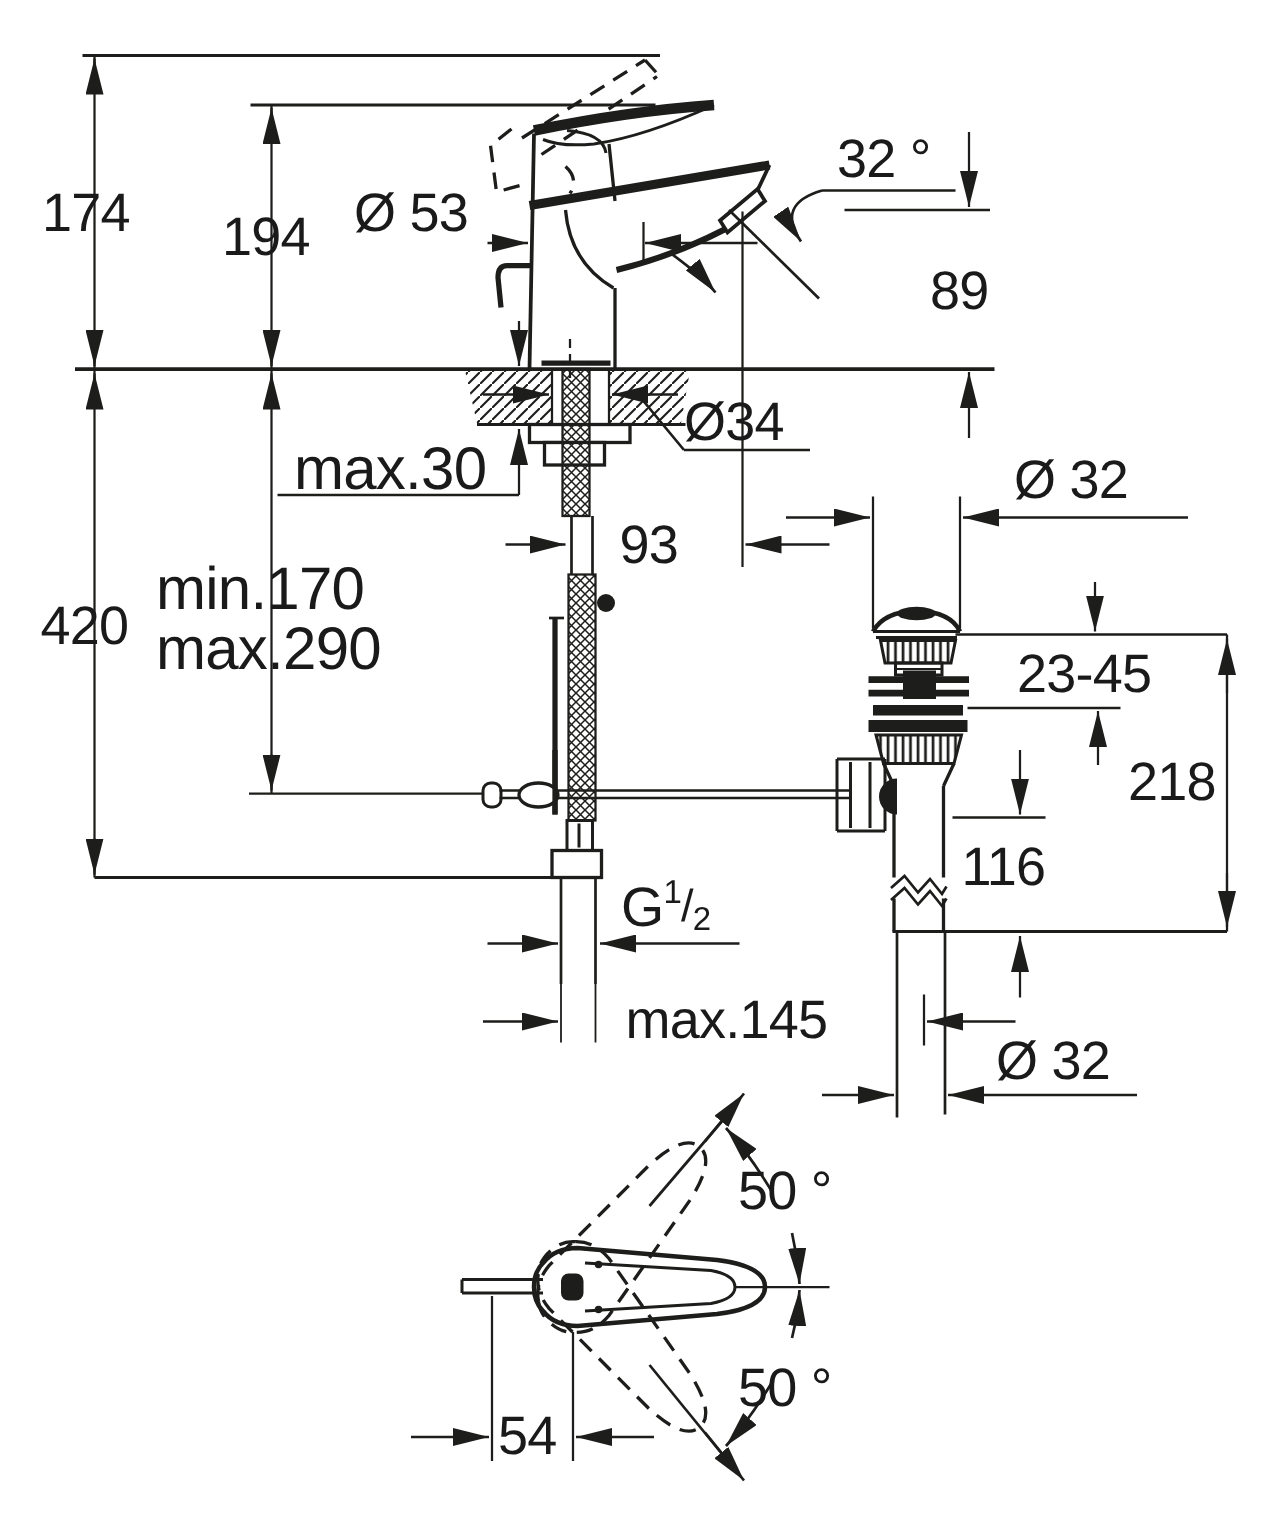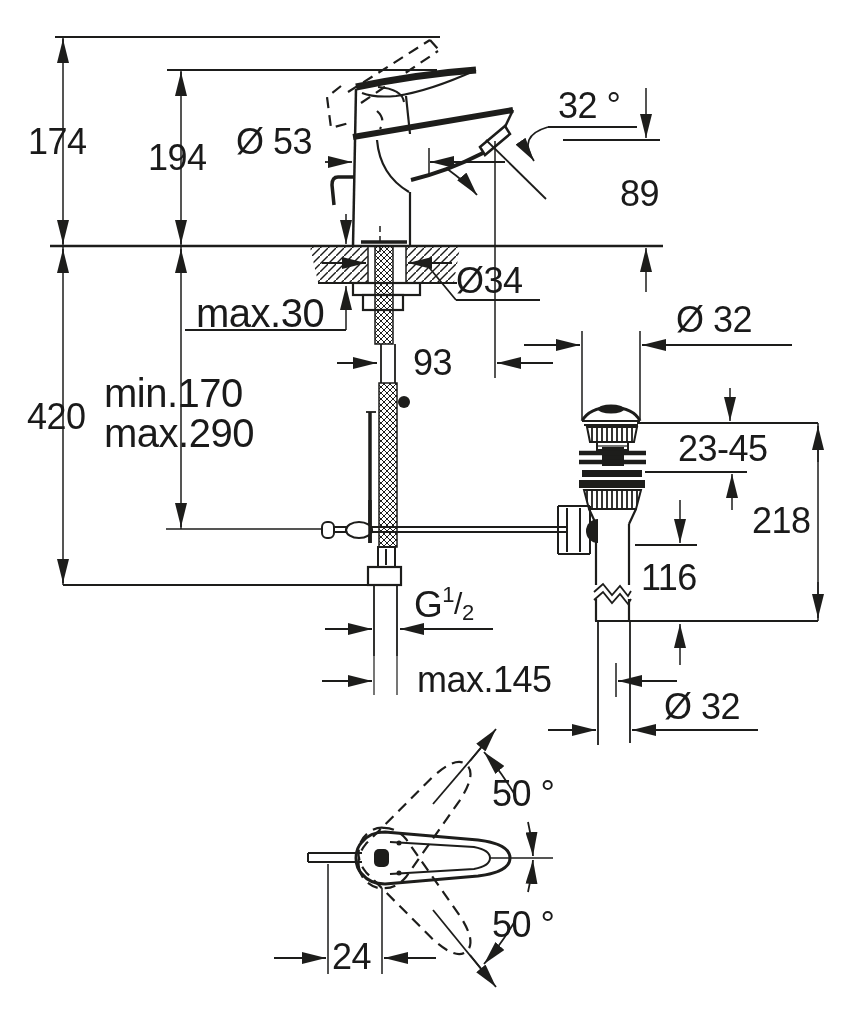--- a/index.html
+++ b/index.html
@@ -264,15 +264,15 @@
 <div class="lbl fs34" style="left:104px;top:413px">max.290</div>
 <div class="lbl" style="left:27px;top:399px">420</div>
 <div class="lbl" style="left:678px;top:431px">23-45</div>
 <div class="lbl" style="left:752px;top:503px">218</div>
 <div class="lbl" style="left:641px;top:560px">116</div>
 <div class="lbl gfrac" style="left:414px;top:584px"><span class="g">G</span><span class="sup">1</span><span class="slash">/</span><span class="sub">2</span></div>
 <div class="lbl" style="left:417px;top:662px">max.145</div>
 <div class="lbl" style="left:664px;top:689px">Ø 32</div>
 <div class="lbl" style="left:492px;top:776px">50 °</div>
 <div class="lbl" style="left:492px;top:907px">50 °</div>
-<div class="lbl" style="left:332px;top:939px">24</div>
+<div class="lbl" style="left:332px;top:939px">54</div>
 
 </div>
 
 </body></html>

